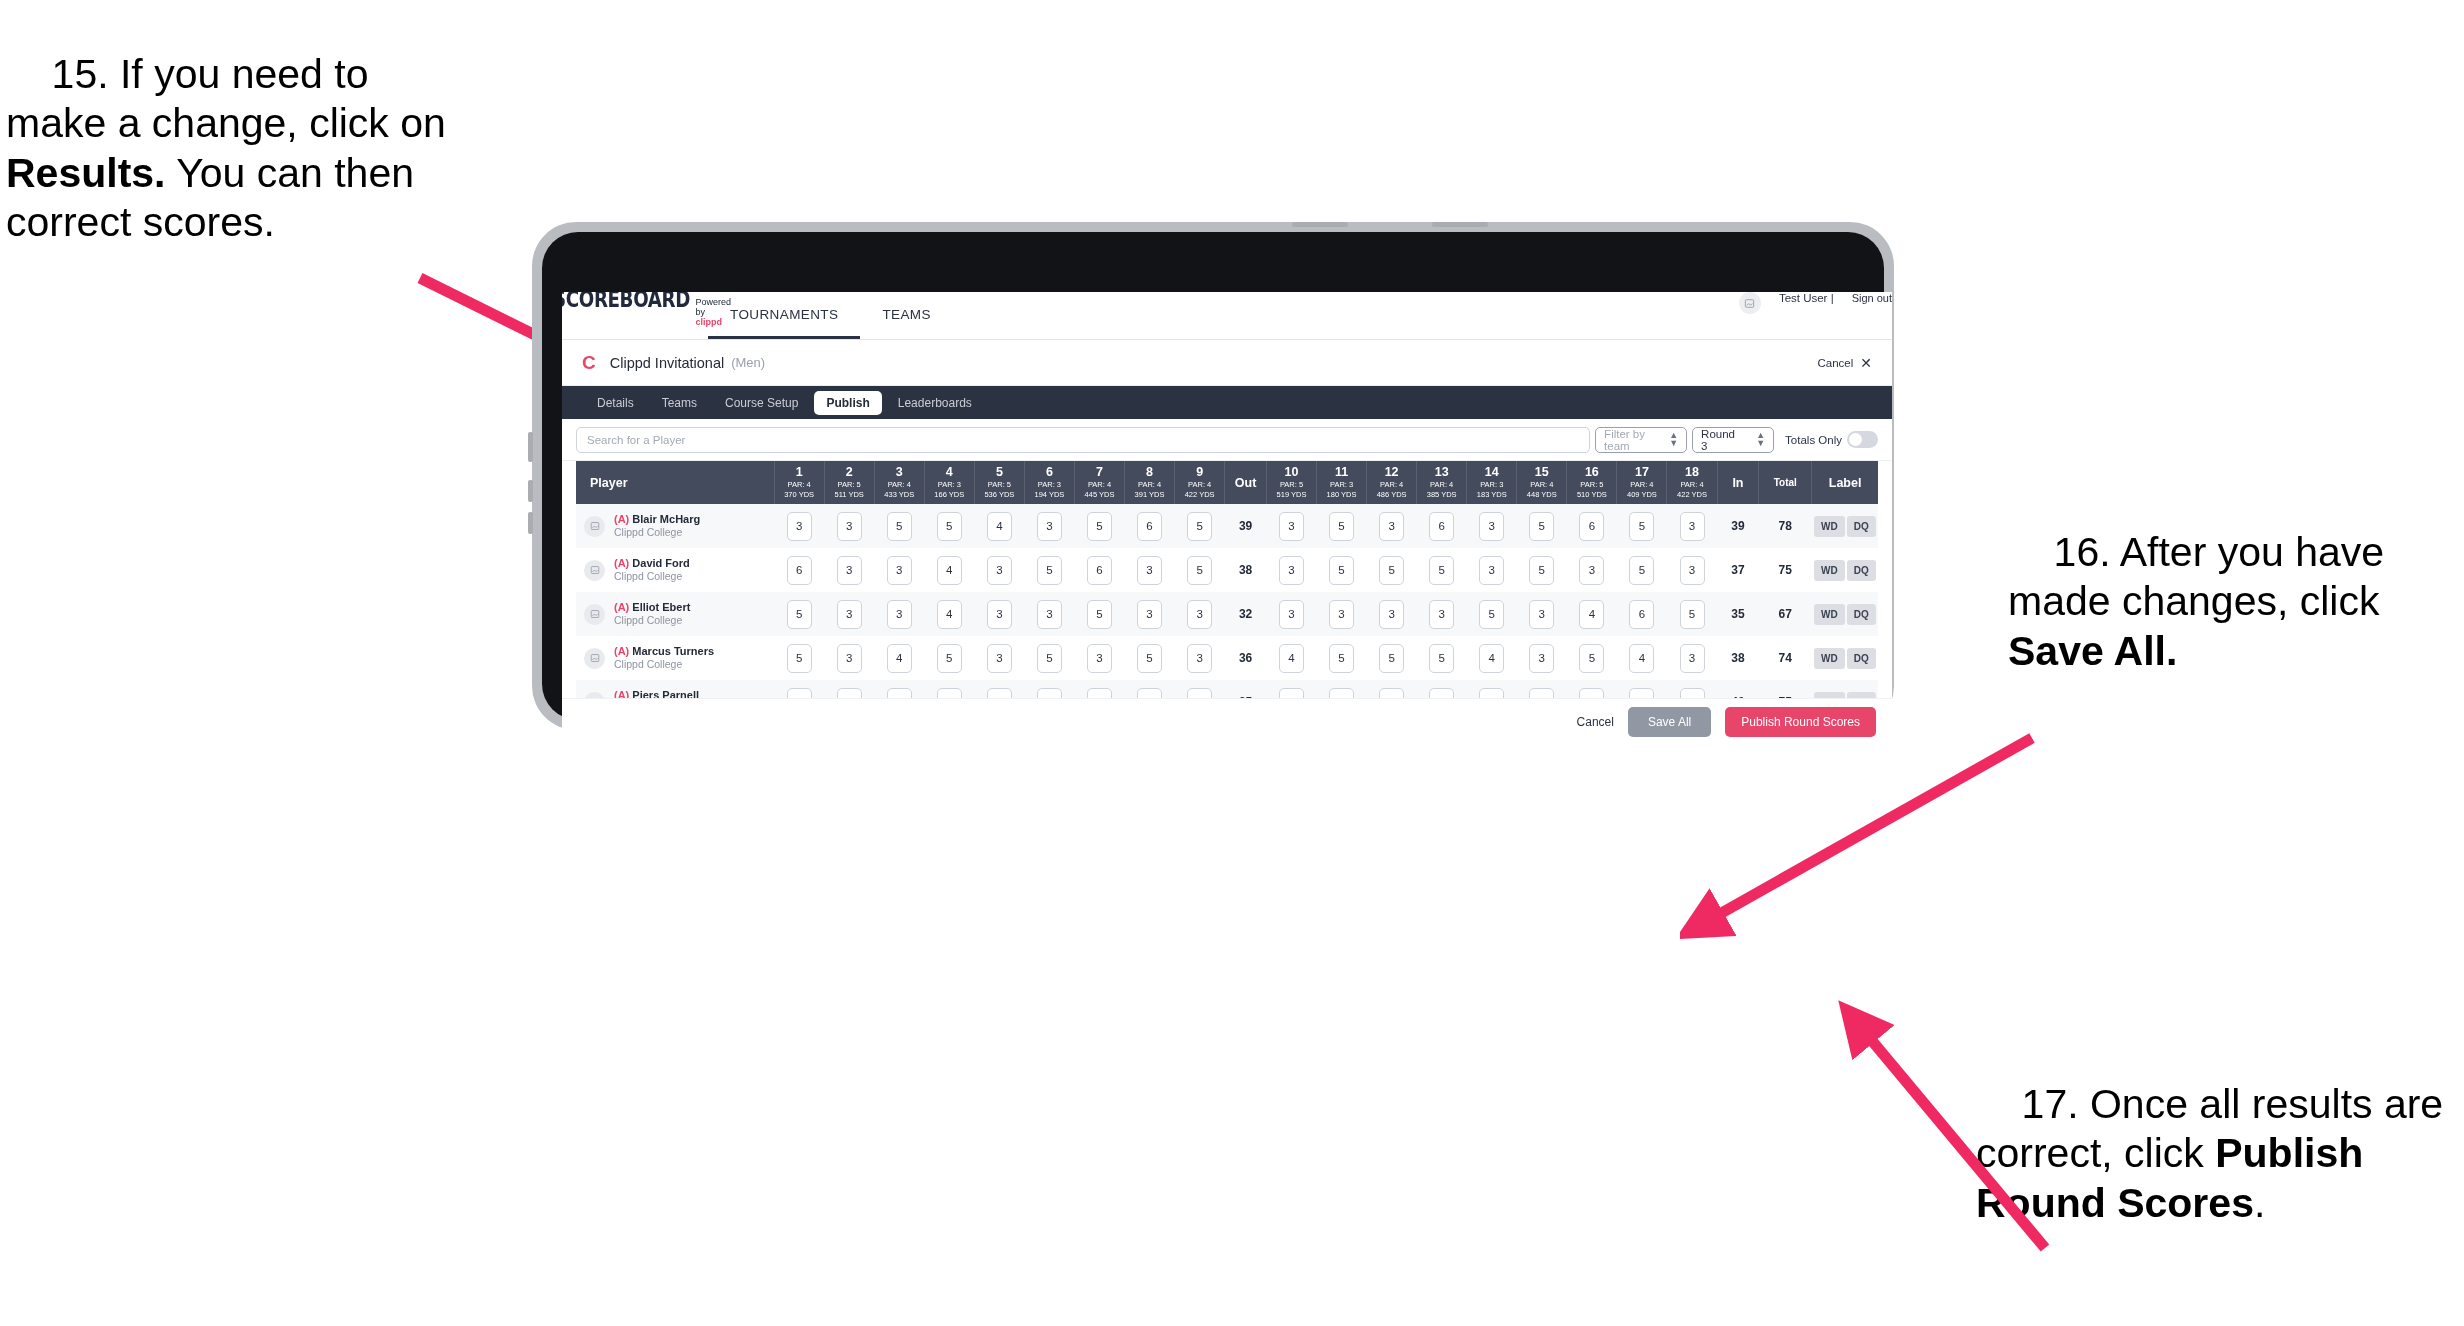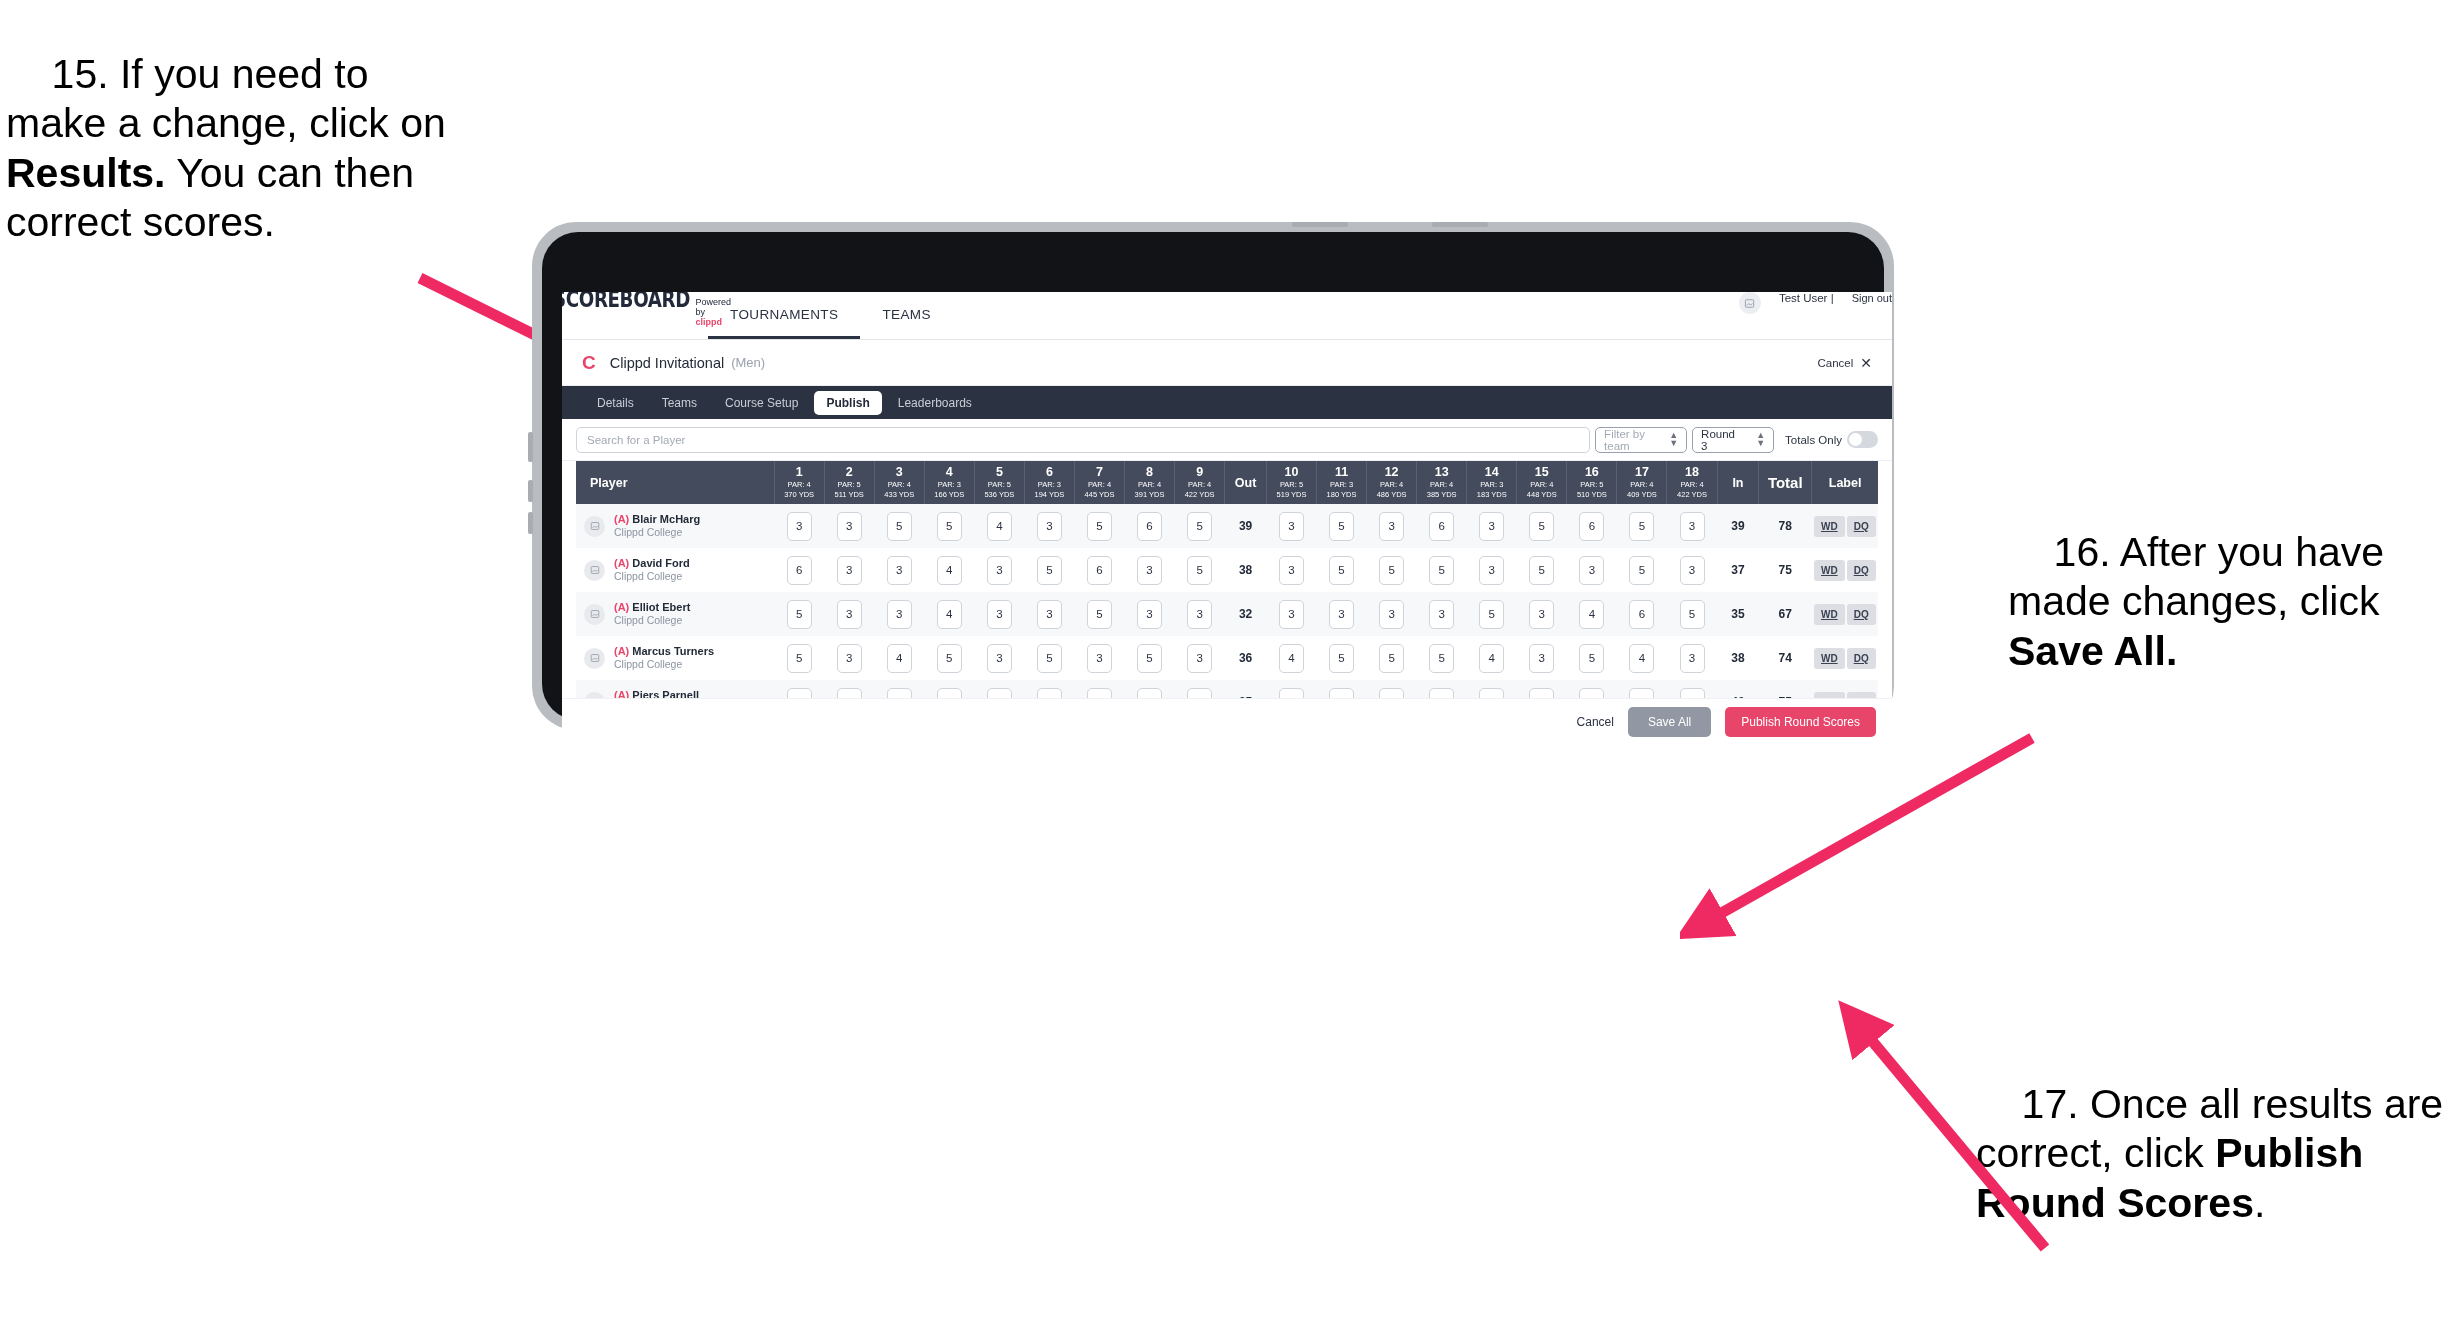--- a/index.html
+++ b/index.html
@@ -149,21 +149,21 @@
   #tablewrap { background:#fff; position:relative; height: 243px; overflow:hidden;
                padding: 0 14px; }
   table { border-collapse: collapse; width: 1302px; table-layout: fixed; }
   thead th {
     background:#444b5c; color:#fff; font-weight: bold; vertical-align: middle;
     border-right: 1px solid #5a6070; padding: 5px 0;
   }
   th.player-h { text-align:left; padding-left: 14px; font-size: 12.5px; width: 180px; }
   th.hole-h { width: 45.5px; }
   th.out-h, th.in-h { width: 38px; font-size: 12.5px; }
-  th.total-h { width: 48px; font-size: 15px; }
+  th.total-h { width: 48px; font-size: 10px; }
   th.label-h { width: 60px; font-size: 12.5px; border-right: none; }
   .hole-num { font-size: 12.5px; line-height: 1.1; }
   .hole-par { font-size: 7.5px; font-weight: normal; line-height: 1.35; }
   .hole-yds { font-size: 7.5px; font-weight: normal; line-height: 1.25; }
 
   tbody tr { height: 44px; }
   tbody tr:nth-child(odd) { background:#f7f8fa; }
   tbody tr:nth-child(even) { background:#ffffff; }
   tbody td { text-align:center; }
   td.player-c { text-align:left; padding-left: 8px; }
@@ -181,21 +181,21 @@
     display:inline-flex; align-items:center; justify-content:center;
     width: 25px; height: 29px; border:1px solid #cfd3da; border-radius: 5px;
     background:#fff; font-size: 11.5px; color:#2b3242;
   }
   td.subtotal { font-size: 12px; font-weight: bold; color:#232a38; }
   td.total-c { font-size: 12px; font-weight: bold; color:#232a38; }
   td.label-c { padding: 0 4px; }
   .label-wrap { display:flex; gap:2px; justify-content:center; }
   .lbl-btn {
     background:#dcdee3; color:#3b4252; font-size: 10px; font-weight: bold;
-    padding: 5px 7px; border-radius: 3px; cursor:pointer;text-decoration:underline;
+    padding: 5px 7px; border-radius: 3px; cursor:pointer;
   }
 
   
   #footer {
     position:absolute; left:0; bottom:0; width:100%; height: 46px;
     background:#fff; display:flex; align-items:center; justify-content:flex-end;
     gap: 14px; padding-right: 16px; border-top: 1px solid #f0f1f4;
   }
   #btn-cancel { font-size: 12px; color:#2b3242; cursor:pointer; }
   #btn-saveall {

